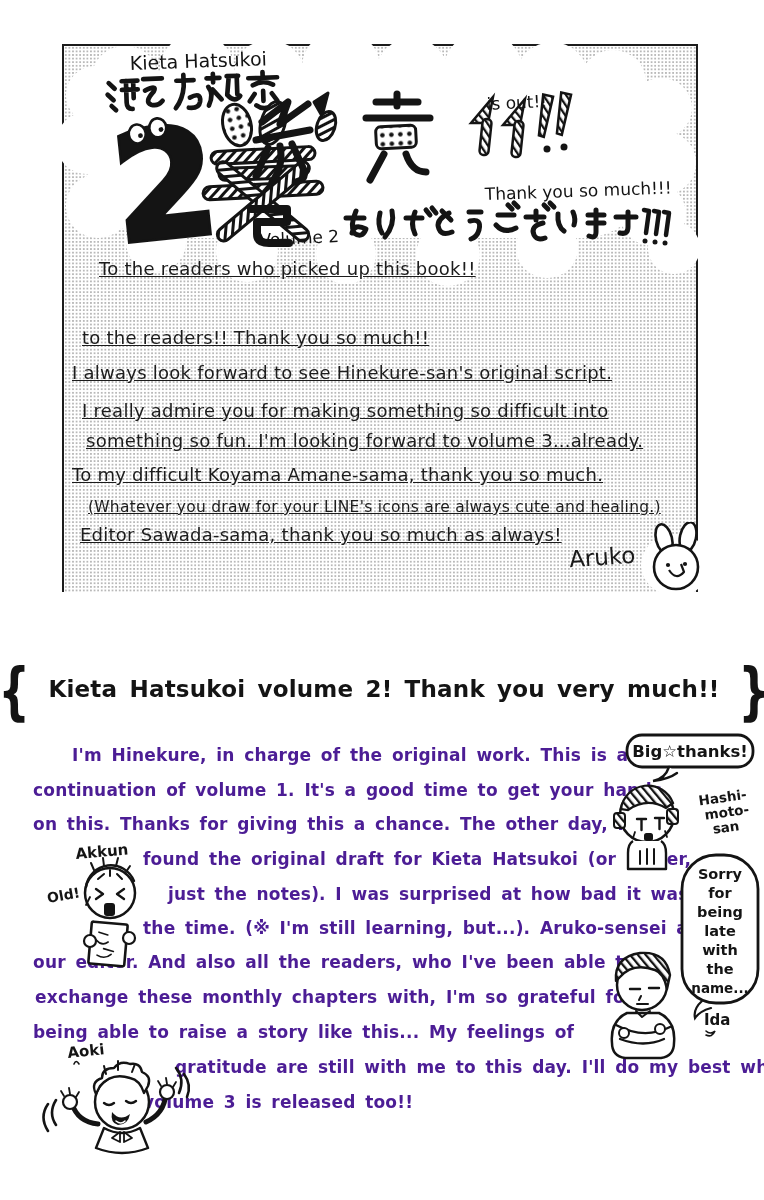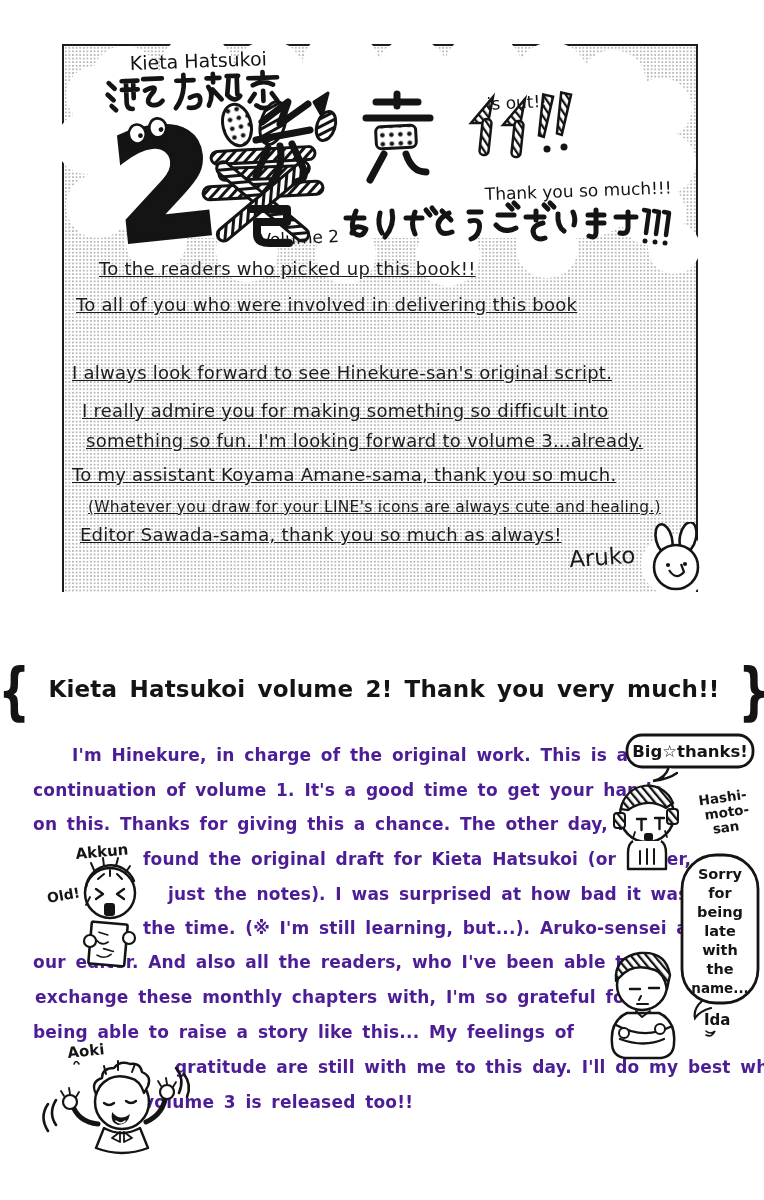--- a/index.html
+++ b/index.html
@@ -160,25 +160,25 @@
         <path d="M310,1 l5,1 l-3,22"></path>
         <path d="M320,2 l5,1 l-3,22"></path>
       </g>
       <circle cx="301" cy="31" r="2.5" fill="#141414" stroke="none"></circle>
       <circle cx="311" cy="32" r="2.5" fill="#141414" stroke="none"></circle>
       <circle cx="321" cy="33" r="2.5" fill="#141414" stroke="none"></circle>
     </g>
   </svg>
 
   <div class="note-line" style="left:35px;top:212px">To the readers who picked up this book!!</div>
-  <div class="note-line" style="left:12px;top:248px">To all of you who were involved in delivering this book</div>
+  <div class="note-line" style="left:18px;top:281px">to the readers!! Thank you so much!!</div>
   <div class="note-line" style="left:8px;top:316px">I always look forward to see Hinekure-san's original script.</div>
   <div class="note-line" style="left:18px;top:354px">I really admire you for making something so difficult into</div>
   <div class="note-line" style="left:22px;top:384px">something so fun. I'm looking forward to volume 3...already.</div>
-  <div class="note-line" style="left:8px;top:418px">To my assistant Koyama Amane-sama, thank you so much.</div>
+  <div class="note-line" style="left:8px;top:418px">To my difficult Koyama Amane-sama, thank you so much.</div>
   <div class="note-line" style="left:16px;top:478px">Editor Sawada-sama, thank you so much as always!</div>
   <div class="note-line small" style="left:24px;top:452px">(Whatever you draw for your LINE's icons are always cute and healing.)</div>
 
   <div class="sig" style="left:505px;top:498px">Aruko</div>
 
   <svg class="bunny" width="72" height="76" viewBox="0 0 72 76">
     <ellipse cx="36" cy="43" rx="35" ry="31" fill="#fff"></ellipse>
     <ellipse cx="24" cy="17" rx="8" ry="15" transform="rotate(-14 24 17)" fill="#fff" stroke="#141414" stroke-width="2.6"></ellipse>
     <ellipse cx="48" cy="15" rx="8" ry="15" transform="rotate(12 48 15)" fill="#fff" stroke="#141414" stroke-width="2.6"></ellipse>
     <circle cx="36" cy="45" r="22" fill="#fff" stroke="#141414" stroke-width="2.6"></circle>

